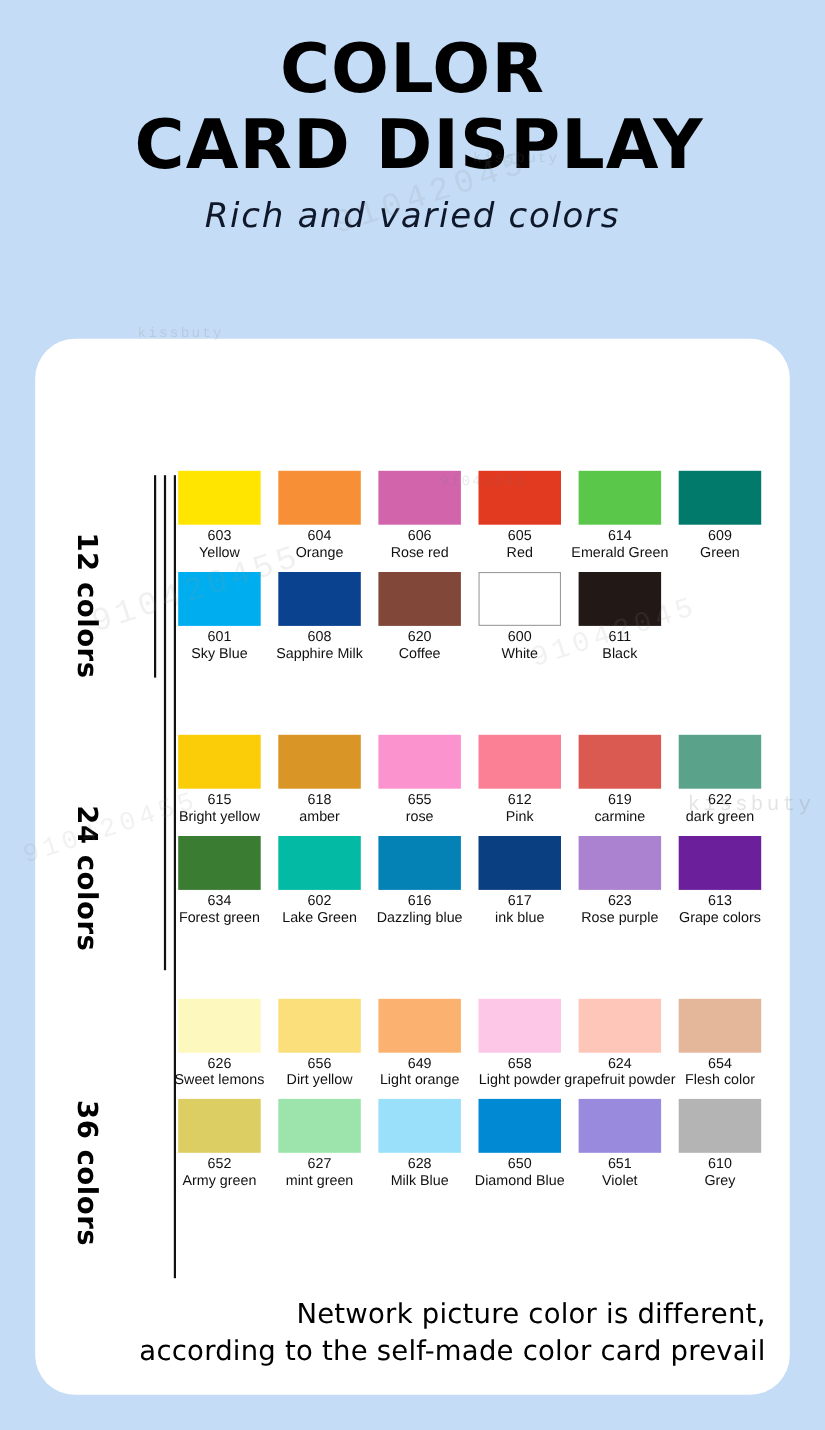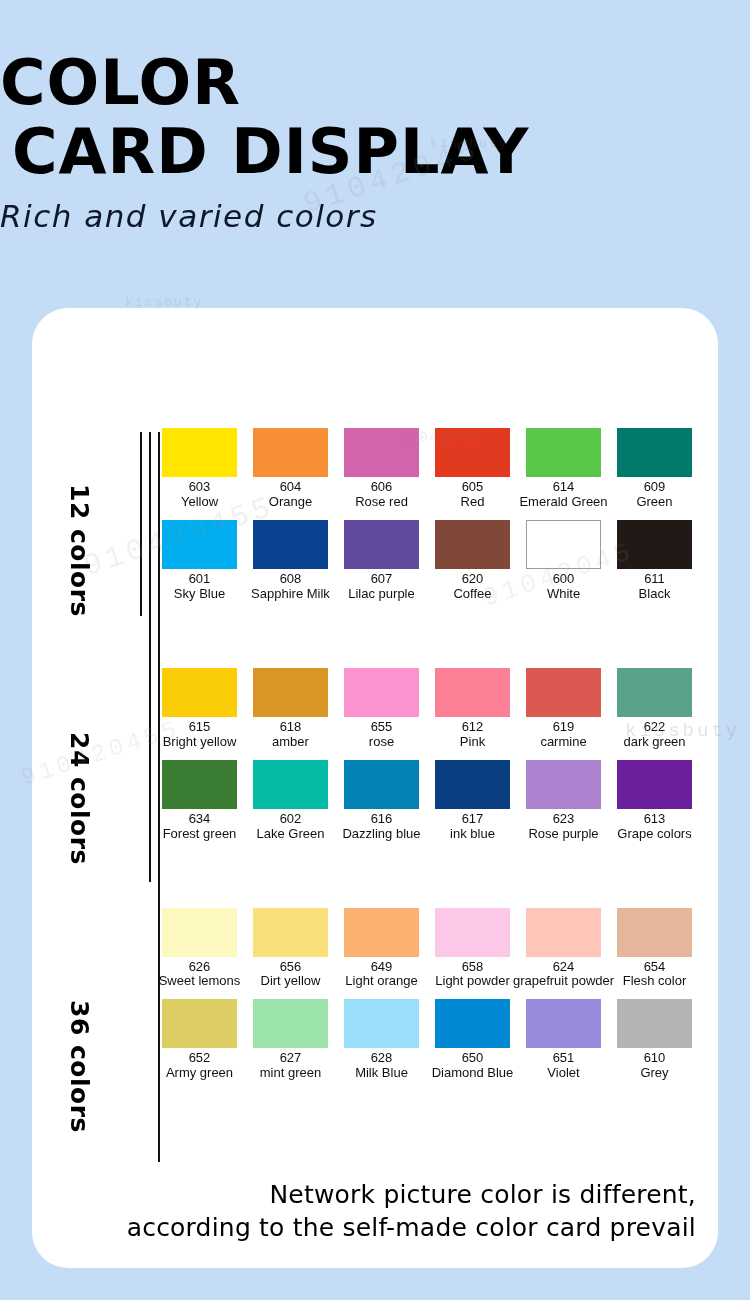--- a/index.html
+++ b/index.html
@@ -11,22 +11,22 @@
   }
 
   body {
     background: #c4dcf5;
     font-family: "Liberation Sans", sans-serif;
     position: relative;
   }
 
   
   .header {
-    padding-top: 54px;
-    text-align: left;
+    padding-top: 34px;
+    text-align: center;
     position: relative;
     z-index: 3;
   }
 
   .title-line {
     font-family: "DejaVu Sans", sans-serif;
     font-weight: bold;
     color: #000;
     letter-spacing: 1px;
     line-height: 0.95;
@@ -240,25 +240,20 @@
             <div class="chip" style="background: rgb(0, 174, 239);"></div>
             <div class="chip-code">601</div>
             <div class="chip-name">Sky Blue</div>
           </div>
           <div class="swatch-cell">
             <div class="chip" style="background: rgb(10, 66, 144);"></div>
             <div class="chip-code">608</div>
             <div class="chip-name">Sapphire Milk</div>
           </div>
           <div class="swatch-cell">
-            <div class="chip" style="background: rgb(97, 73, 158);"></div>
-            <div class="chip-code">607</div>
-            <div class="chip-name">Lilac purple</div>
-          </div>
-          <div class="swatch-cell">
             <div class="chip" style="background: rgb(129, 72, 58);"></div>
             <div class="chip-code">620</div>
             <div class="chip-name">Coffee</div>
           </div>
           <div class="swatch-cell">
             <div class="chip bordered" style="background: rgb(255, 255, 255);"></div>
             <div class="chip-code">600</div>
             <div class="chip-name">White</div>
           </div>
           <div class="swatch-cell">

